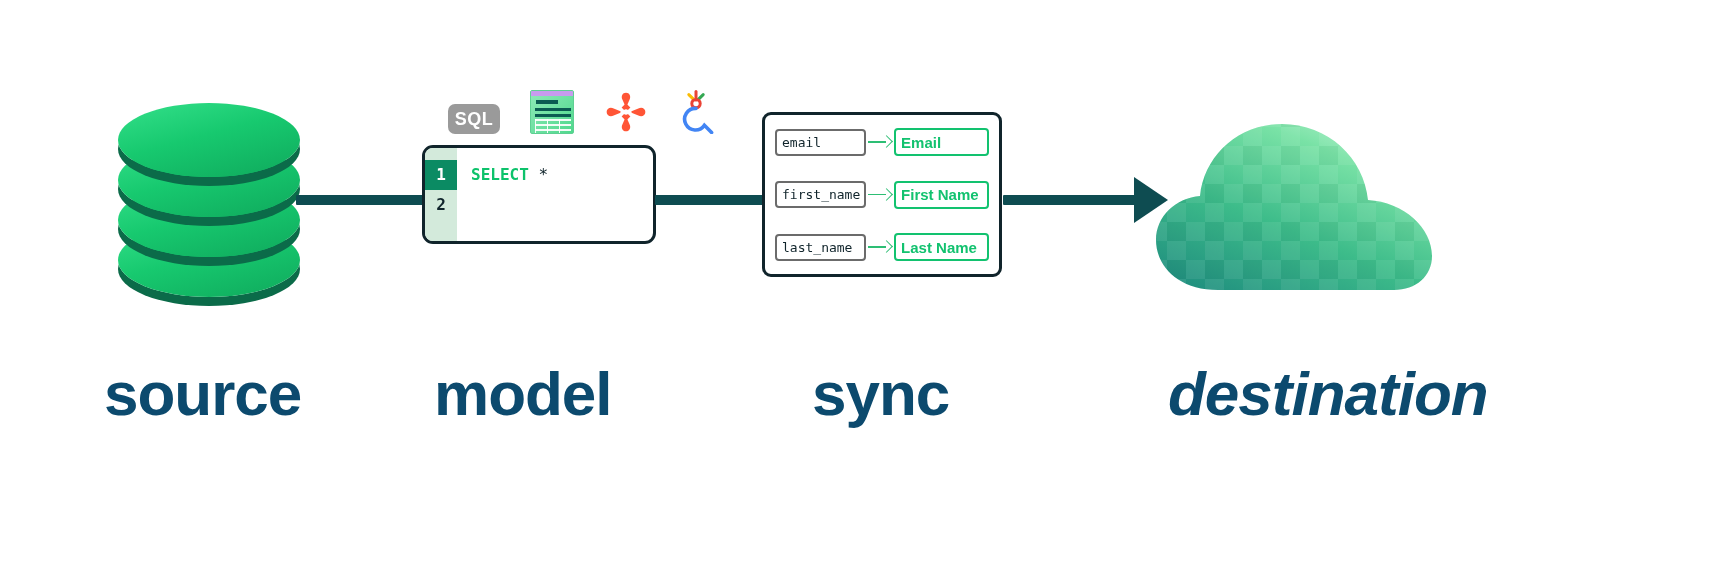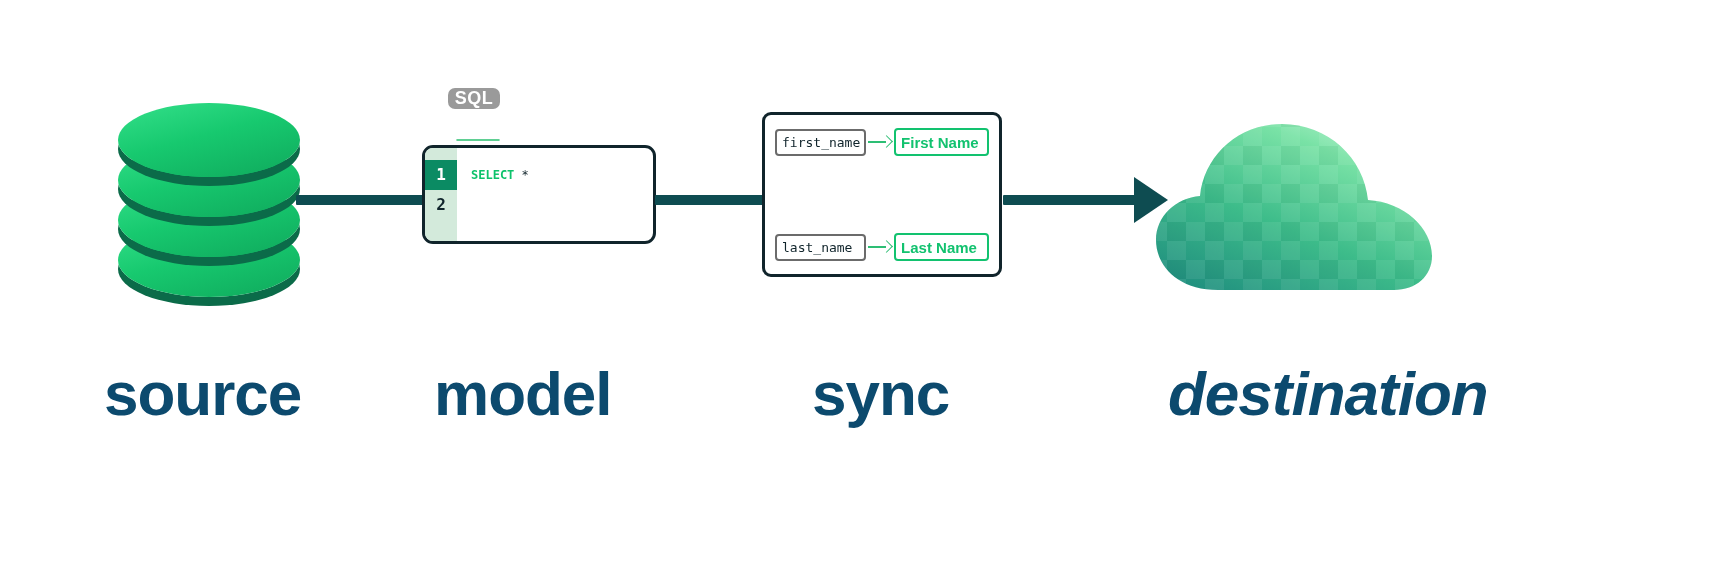--- a/index.html
+++ b/index.html
@@ -66,21 +66,20 @@
 
   
   .icon-row {
     position: absolute;
     left: 448px;
     top: 88px;
     display: flex;
     align-items: flex-end;
     gap: 30px;
     height: 46px;
-    flex-direction: column;
   }
 
   .sql-badge {
     width: 52px; height: 30px;
     background: #9A9A9A;
     border-radius: 7px;
     color: #ffffff;
     font-size: 18px;
     font-weight: bold;
     letter-spacing: 0.5px;
@@ -153,21 +152,21 @@
     font-weight: bold;
   }
   .gnum.active {
     background: #0B8B63;
     color: #ffffff;
   }
   .code {
     flex: 1;
     padding: 12px 0 0 14px;
     font-family: "DejaVu Sans Mono", monospace;
-    font-size: 12px;
+    font-size: 16px;
     line-height: 30px;
     white-space: pre;
     color: #10242B;
   }
   .kw { color: #0DC26B; font-weight: bold; }
   .plain { color: #10242B; }
   .caret {
     display: inline-block;
     width: 2px;
     height: 19px;
@@ -324,20 +323,25 @@
       <div class="gnum active">1</div>
       <div class="gnum">2</div>
     </div>
     <div class="code"><div><span class="kw">SELECT</span><span class="plain"> *</span></div></div>
   </div>
 
   <div class="conn conn-2"></div>
 
   <div class="sync">
 
+    <div class="map-row">
+      <div class="src-field">email</div>
+      <div class="map-arrow"></div>
+      <div class="dst-field">Email</div>
+    </div>
 
     <div class="map-row">
       <div class="src-field">first_name</div>
       <div class="map-arrow"></div>
       <div class="dst-field">First Name</div>
     </div>
 
     <div class="map-row">
       <div class="src-field">last_name</div>
       <div class="map-arrow"></div>

